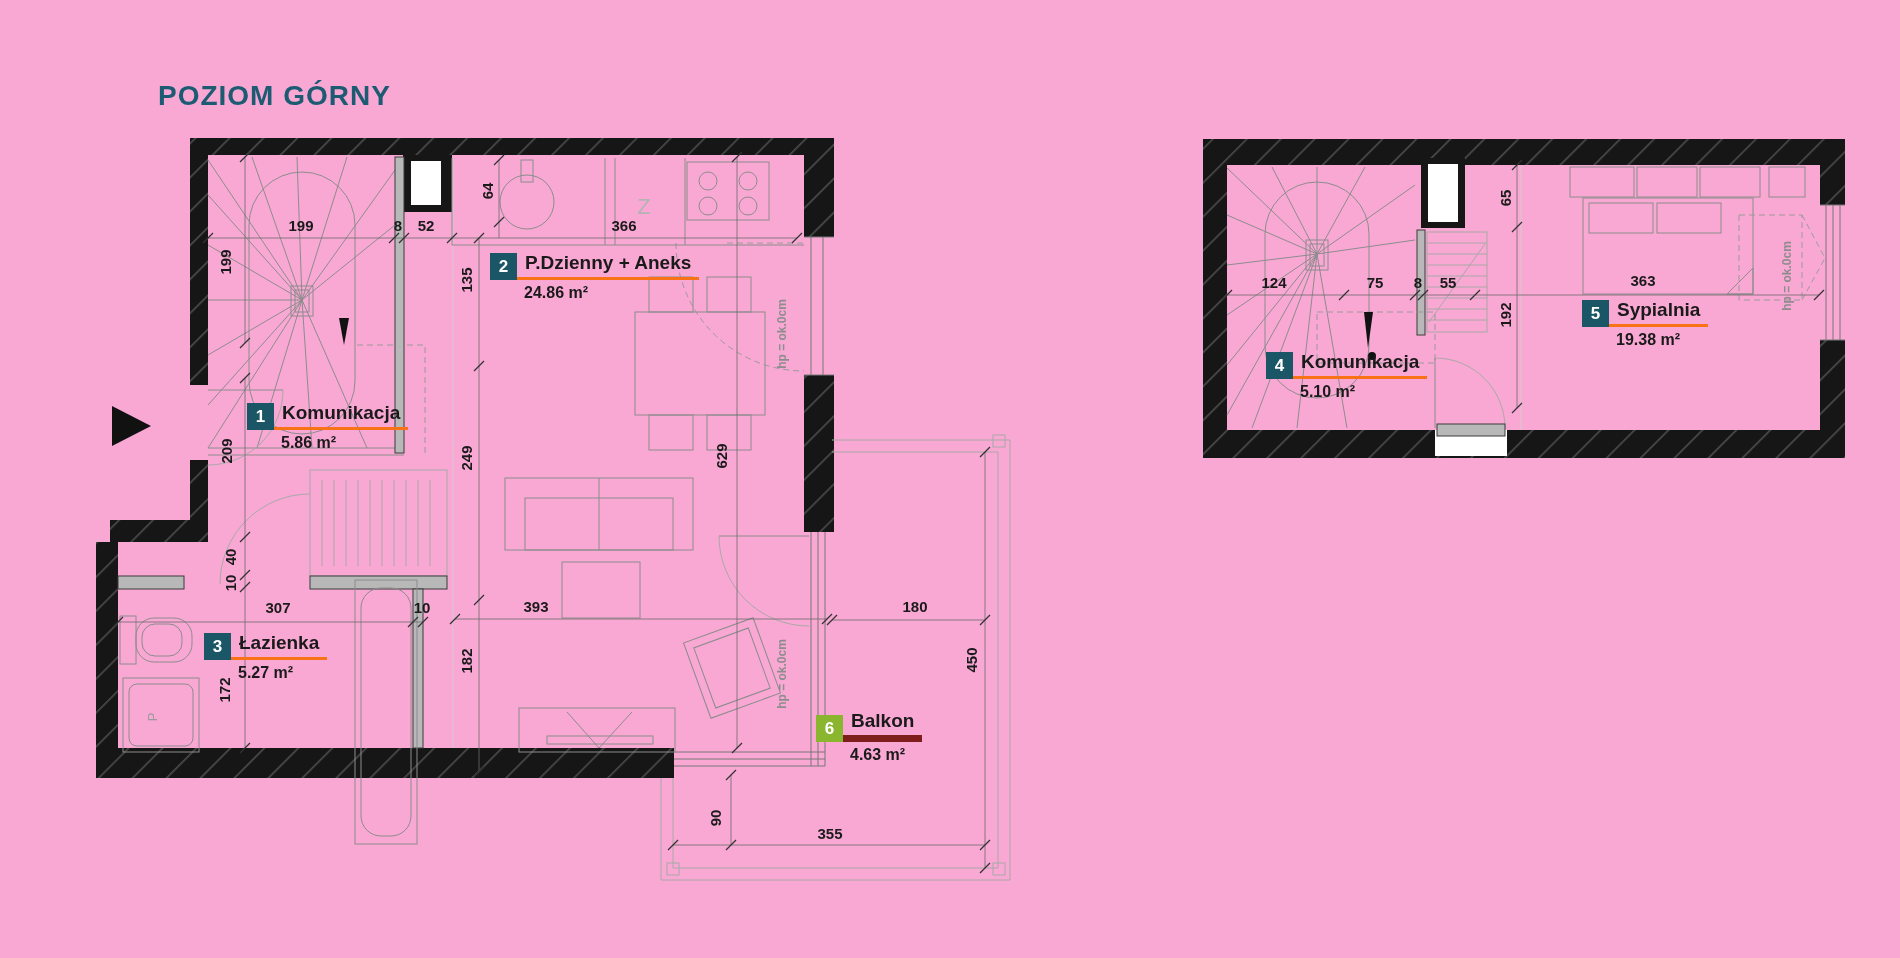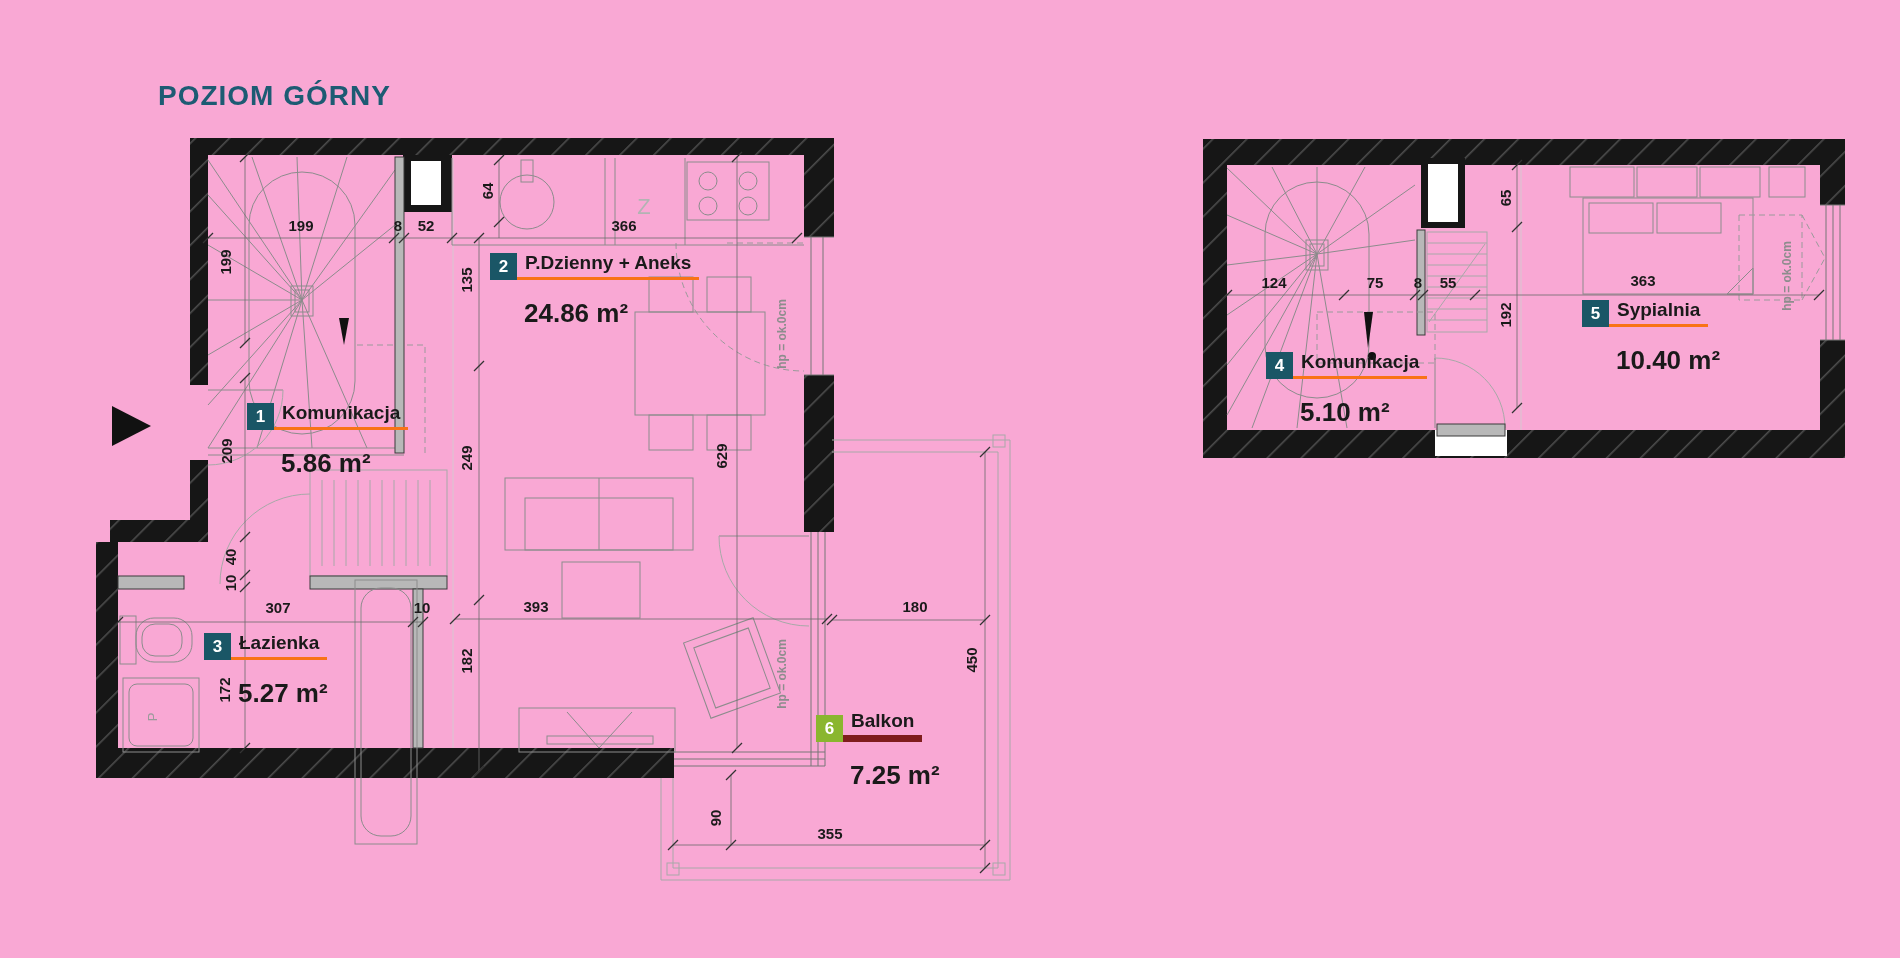--- a/index.html
+++ b/index.html
@@ -8,21 +8,21 @@
   .plan-title{position:absolute;font-size:28px;font-weight:bold;letter-spacing:1px;color:#1d5b73;}
   .room-label{position:absolute;}
   .rl-line{display:flex;align-items:flex-end;}
   .badge{min-width:27px;height:27px;display:flex;align-items:center;justify-content:center;
          color:#fff;font-weight:bold;font-size:17px;flex:0 0 auto;}
   .badge.t{background:#1a5666;}
   .badge.g{background:#8ab62f;}
   .rname{font-size:19px;font-weight:bold;color:#1a1a1a;padding:2px 8px 3px 8px;white-space:nowrap;}
   .rname.t{border-bottom:3px solid #f97316;}
   .rname.g{border-bottom:7px solid #7f1d1d;text-align:center;}
-  .rarea{font-size:26px;font-weight:bold;color:#1a1a1a;margin-top:18px;margin-left:34px;white-space:nowrap;}
+  .rarea{font-size:16px;font-weight:bold;color:#1a1a1a;margin-top:4px;margin-left:34px;white-space:nowrap;}
   svg text.dt{font-family:"Liberation Sans",sans-serif;font-size:15px;font-weight:bold;fill:#1a1a1a;}
   svg text.hp{font-family:"Liberation Sans",sans-serif;font-size:12px;font-weight:bold;fill:#8d8d8d;}
   svg text.zz{font-family:"Liberation Sans",sans-serif;font-size:22px;fill:#b3b3b3;}
   svg text.pp{font-family:"Liberation Sans",sans-serif;font-size:13px;fill:#9a9a9a;}
   .f{stroke:#8c8c8c;stroke-width:1;fill:none;}
   .f2{stroke:#a8a8a8;stroke-width:1;fill:none;}
   .gl{stroke:#777;stroke-width:1;fill:none;}
   .dl{stroke:#6b6b6b;stroke-width:0.8;fill:none;}
   .dash{stroke:#9a9a9a;stroke-width:1;fill:none;stroke-dasharray:6 4;}
   .part{fill:#b8b8b8;stroke:#3a3a3a;stroke-width:1;}
@@ -365,32 +365,32 @@
       <span class="rname t">Łazienka</span>
     </div>
     <div class="rarea">5.27 m²</div>
   </div>
 
   <div class="room-label" style="left:816px;top:708px;">
     <div class="rl-line">
       <span class="badge g">6</span>
       <span class="rname g">Balkon</span>
     </div>
-    <div class="rarea">7.25 m²</div>
+    <div class="rarea">4.63 m²</div>
   </div>
 
   <div class="room-label" style="left:1266px;top:349px;">
     <div class="rl-line">
       <span class="badge t">4</span>
       <span class="rname t">Komunikacja</span>
     </div>
     <div class="rarea">5.10 m²</div>
   </div>
 
   <div class="room-label" style="left:1582px;top:297px;">
     <div class="rl-line">
       <span class="badge t">5</span>
       <span class="rname t">Sypialnia</span>
     </div>
-    <div class="rarea">10.40 m²</div>
+    <div class="rarea">19.38 m²</div>
   </div>
 
 </div>
 
 </body></html>

